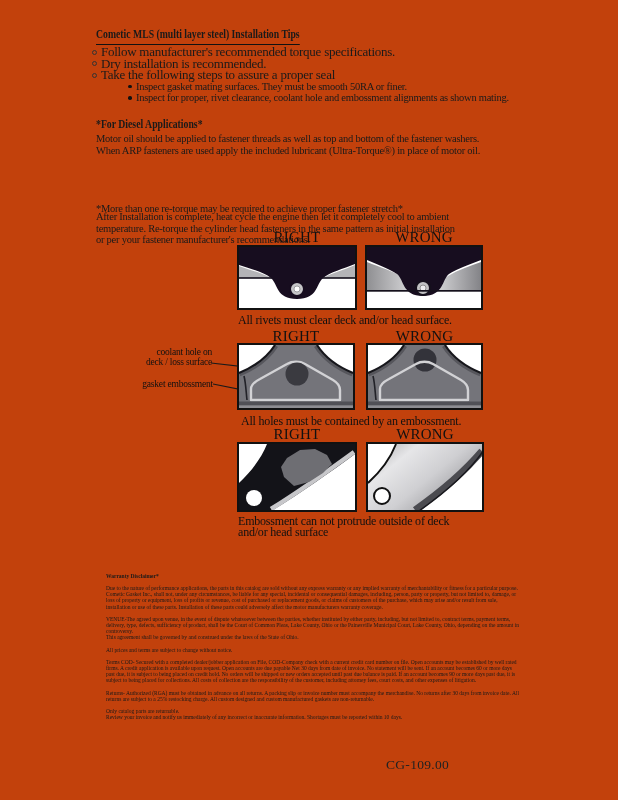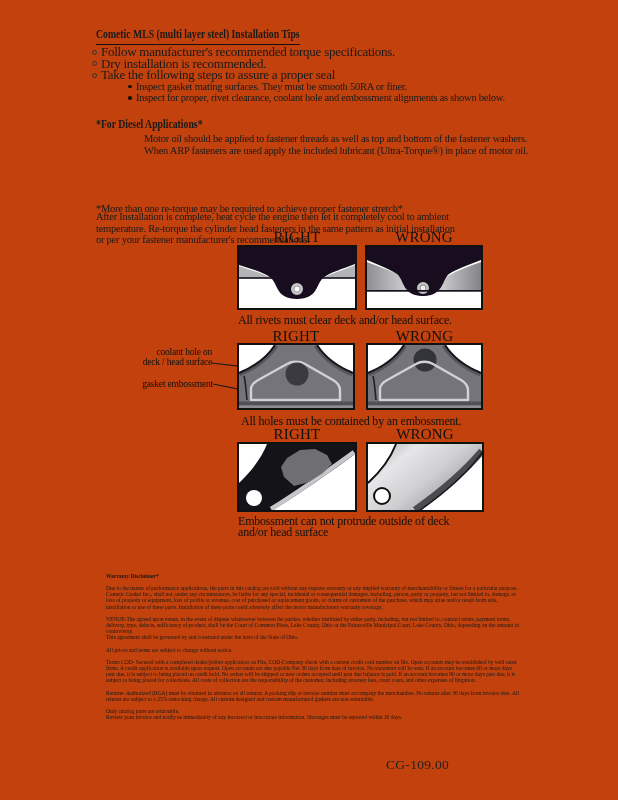--- a/index.html
+++ b/index.html
@@ -26,21 +26,21 @@
   .sub-bullets { left:104px; top:80.5px; width:430px; }
   .sub-bullet-item { position:relative; padding-left:8px; font-size:10.5px; line-height:11.6px; letter-spacing:-0.25px;margin-left:24px; }
   .sub-bullet-item::before {
     content:""; position:absolute; left:0; top:4px; width:3.5px; height:3.5px;
     background:#111; border-radius:50%;
   }
   .diesel-heading {
     left:96px; top:117px; margin:0; font-size:12.5px; font-weight:bold;
     white-space:nowrap; transform:scaleX(0.78); transform-origin:0 0;
   }
-  .para1 { left:96px; top:133px; width:440px;margin-left:48px; }
+  .para1 { left:96px; top:133px; width:440px; }
   .para2 { left:96px; top:163px; width:440px;margin-top:48px; }
   .note  { left:96px; top:203px; width:440px; }
 
   
   .dlabel { font-size:15px; letter-spacing:0.2px; text-align:center; color:#111; }
   .lbl-r1R { left:237px; top:229px; width:120px; }
   .lbl-r1W { left:365px; top:229px; width:118px; }
   .lbl-r2R { left:237px; top:328px; width:118px; }
   .lbl-r2W { left:366px; top:328px; width:117px; }
   .lbl-r3R { left:237px; top:426px; width:120px; }
@@ -79,21 +79,21 @@
   <h1 class="abs doc-title">Cometic MLS (multi layer steel) Installation Tips</h1>
 
   <div class="abs bullets">
       <div class="bullet-item">Follow manufacturer's recommended torque specifications.</div>
       <div class="bullet-item">Dry installation is recommended.</div>
       <div class="bullet-item">Take the following steps to assure a proper seal</div>
     </div>
 
   <div class="abs sub-bullets">
       <div class="sub-bullet-item">Inspect gasket mating surfaces.  They must be smooth 50RA or finer.</div>
-      <div class="sub-bullet-item">Inspect for proper, rivet clearance, coolant hole and embossment alignments as shown below.</div>
+      <div class="sub-bullet-item">Inspect for proper, rivet clearance, coolant hole and embossment alignments as shown mating.</div>
     </div>
 
   <h2 class="abs diesel-heading">*For Diesel Applications*</h2>
   <div class="abs bodytext para1">Motor oil should be applied to fastener threads as well as top and bottom of the fastener washers.
 When ARP fasteners are used apply the included lubricant (Ultra-Torque®) in place of motor oil.</div>
   <div class="abs bodytext para2">After Installation is complete, heat cycle the engine then let it completely cool to ambient
 temperature. Re-torque the cylinder head fasteners in the same pattern as initial installation
 or per your fastener manufacturer's recommendations.</div>
   <div class="abs bodytext note">*More than one re-torque may be required to achieve proper fastener stretch*</div>
 
@@ -135,21 +135,21 @@
       <rect x="1" y="1" width="116" height="63" fill="none" stroke="#111" stroke-width="2"></rect>
     </svg>
   </div>
 
   <div class="abs caption cap1">All rivets must clear deck and/or head surface.</div>
 
   <div class="abs dlabel lbl-r2R">RIGHT</div>
   <div class="abs dlabel lbl-r2W">WRONG</div>
 
   <div class="abs side-label coolant-label">coolant hole on
-deck / head surface</div>
+deck / loss surface</div>
   <div class="abs side-label emboss-label">gasket embossment</div>
 
   <svg class="abs leader-lines" viewBox="0 0 100 42" preserveAspectRatio="none">
     <line x1="5" y1="7" x2="92" y2="17" stroke="#1a1a1a" stroke-width="1.1"></line>
     <line x1="7" y1="28" x2="52" y2="37" stroke="#1a1a1a" stroke-width="1.1"></line>
   </svg>
 
   <div class="abs panel p2R">
     <svg viewBox="0 0 118 67" preserveAspectRatio="none">
       <rect width="118" height="67" fill="#74747a"></rect>

